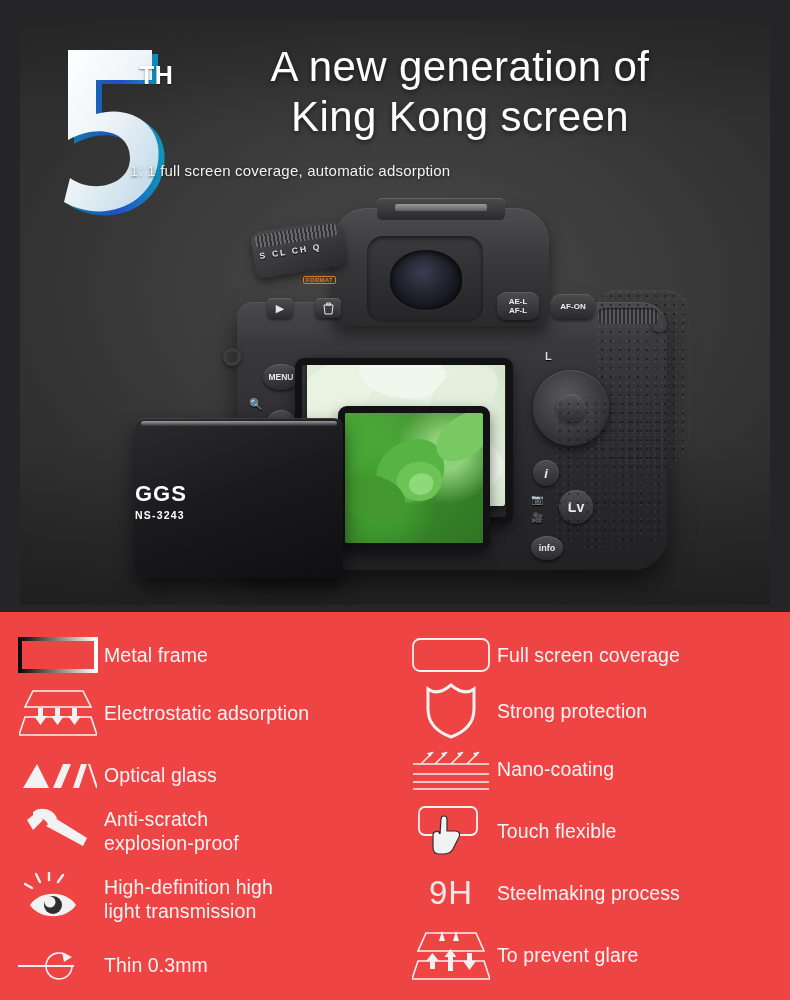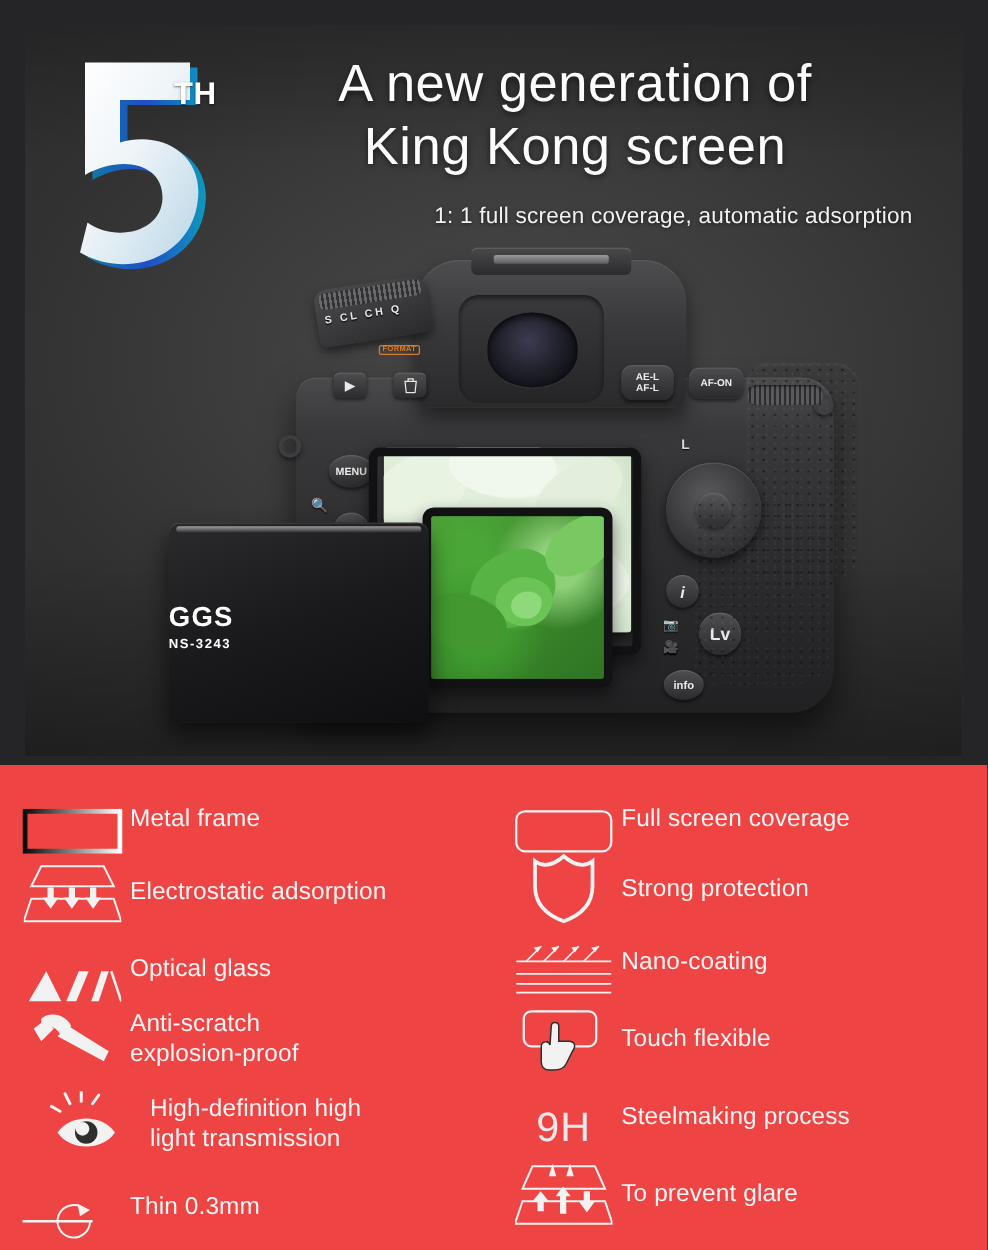--- a/index.html
+++ b/index.html
@@ -35,22 +35,22 @@
 
   .headline{
     position:absolute; left:160px; top:22px; width:560px;
     text-align:center; color:#fdfdfd;
     font-size:42px; line-height:50px; font-weight:300;
     letter-spacing:.4px;
     text-shadow:0 2px 5px rgba(0,0,0,.55);
   }
   .subhead{
     position:absolute; left:110px; top:142px; width:600px;
-    text-align:right; color:#f2f2f2;
-    font-size:18px; font-weight:400; letter-spacing:.2px;
+    text-align:left; color:#f2f2f2;
+    font-size:15px; font-weight:400; letter-spacing:.2px;
     text-shadow:0 1px 3px rgba(0,0,0,.6);
   }
 
   
   .camera{ position:absolute; left:195px; top:178px; width:470px; height:400px; }
 
   .cam-body{
     position:absolute; left:22px; top:104px; width:430px; height:268px;
     border-radius:16px 26px 34px 22px;
     background:
@@ -225,21 +225,21 @@
   }
   .col{ position:absolute; top:0; width:395px; height:388px; }
   .col-left{ left:0; }
   .col-right{ left:393px; }
   .frow{
     position:absolute; left:0; width:395px; height:62px;
     display:flex; align-items:center;
   }
   .ficon{
     width:92px; min-width:92px; height:56px;
-    display:flex; align-items:flex-end; justify-content:center;
+    display:flex; align-items:center; justify-content:center;
     margin-left:12px;
   }
   .flabel{
     color:#f4f4f4; font-size:19.5px; line-height:24px; font-weight:400;
     letter-spacing:.1px; white-space:pre-line;
   }
   .nine-h{ font-size:33px; font-weight:400; color:#e9e9e9; letter-spacing:1px; }
 </style>
 </head>
 <body>
@@ -426,21 +426,21 @@
               <path d="M10 6 C16 0, 30 2, 34 12 L26 20 C22 12, 16 10, 10 14 Z"></path>
               <path d="M23 20 L32 12 L64 32 L60 40 Z"></path>
               <path d="M4 14 L14 6 L20 14 L10 24 Z"></path>
             </g>
           </svg>
         </div>
         <div class="flabel">Anti-scratch
 explosion-proof</div>
       </div>
 
-      <div class="frow" style="top:252px; height:70px;padding-left:16px;">
+      <div class="frow" style="top:252px; height:70px;">
         <div class="ficon">
           <svg width="68" height="54" viewBox="0 0 68 54">
             <g stroke="#f2f2f2" stroke-width="2.4" stroke-linecap="round">
               <path d="M16 10 L12 2"></path>
                 <path d="M25 8 L25 0"></path>
                 <path d="M34 10 L39 3"></path>
                 <path d="M8 16 L1 12"></path>
             </g>
             <path d="M6 33 C16 18, 42 18, 52 33 C42 48, 16 48, 6 33 Z" fill="#f2f2f2"></path>
             <circle cx="29" cy="33" r="9" fill="#2e2e2e"></circle>

